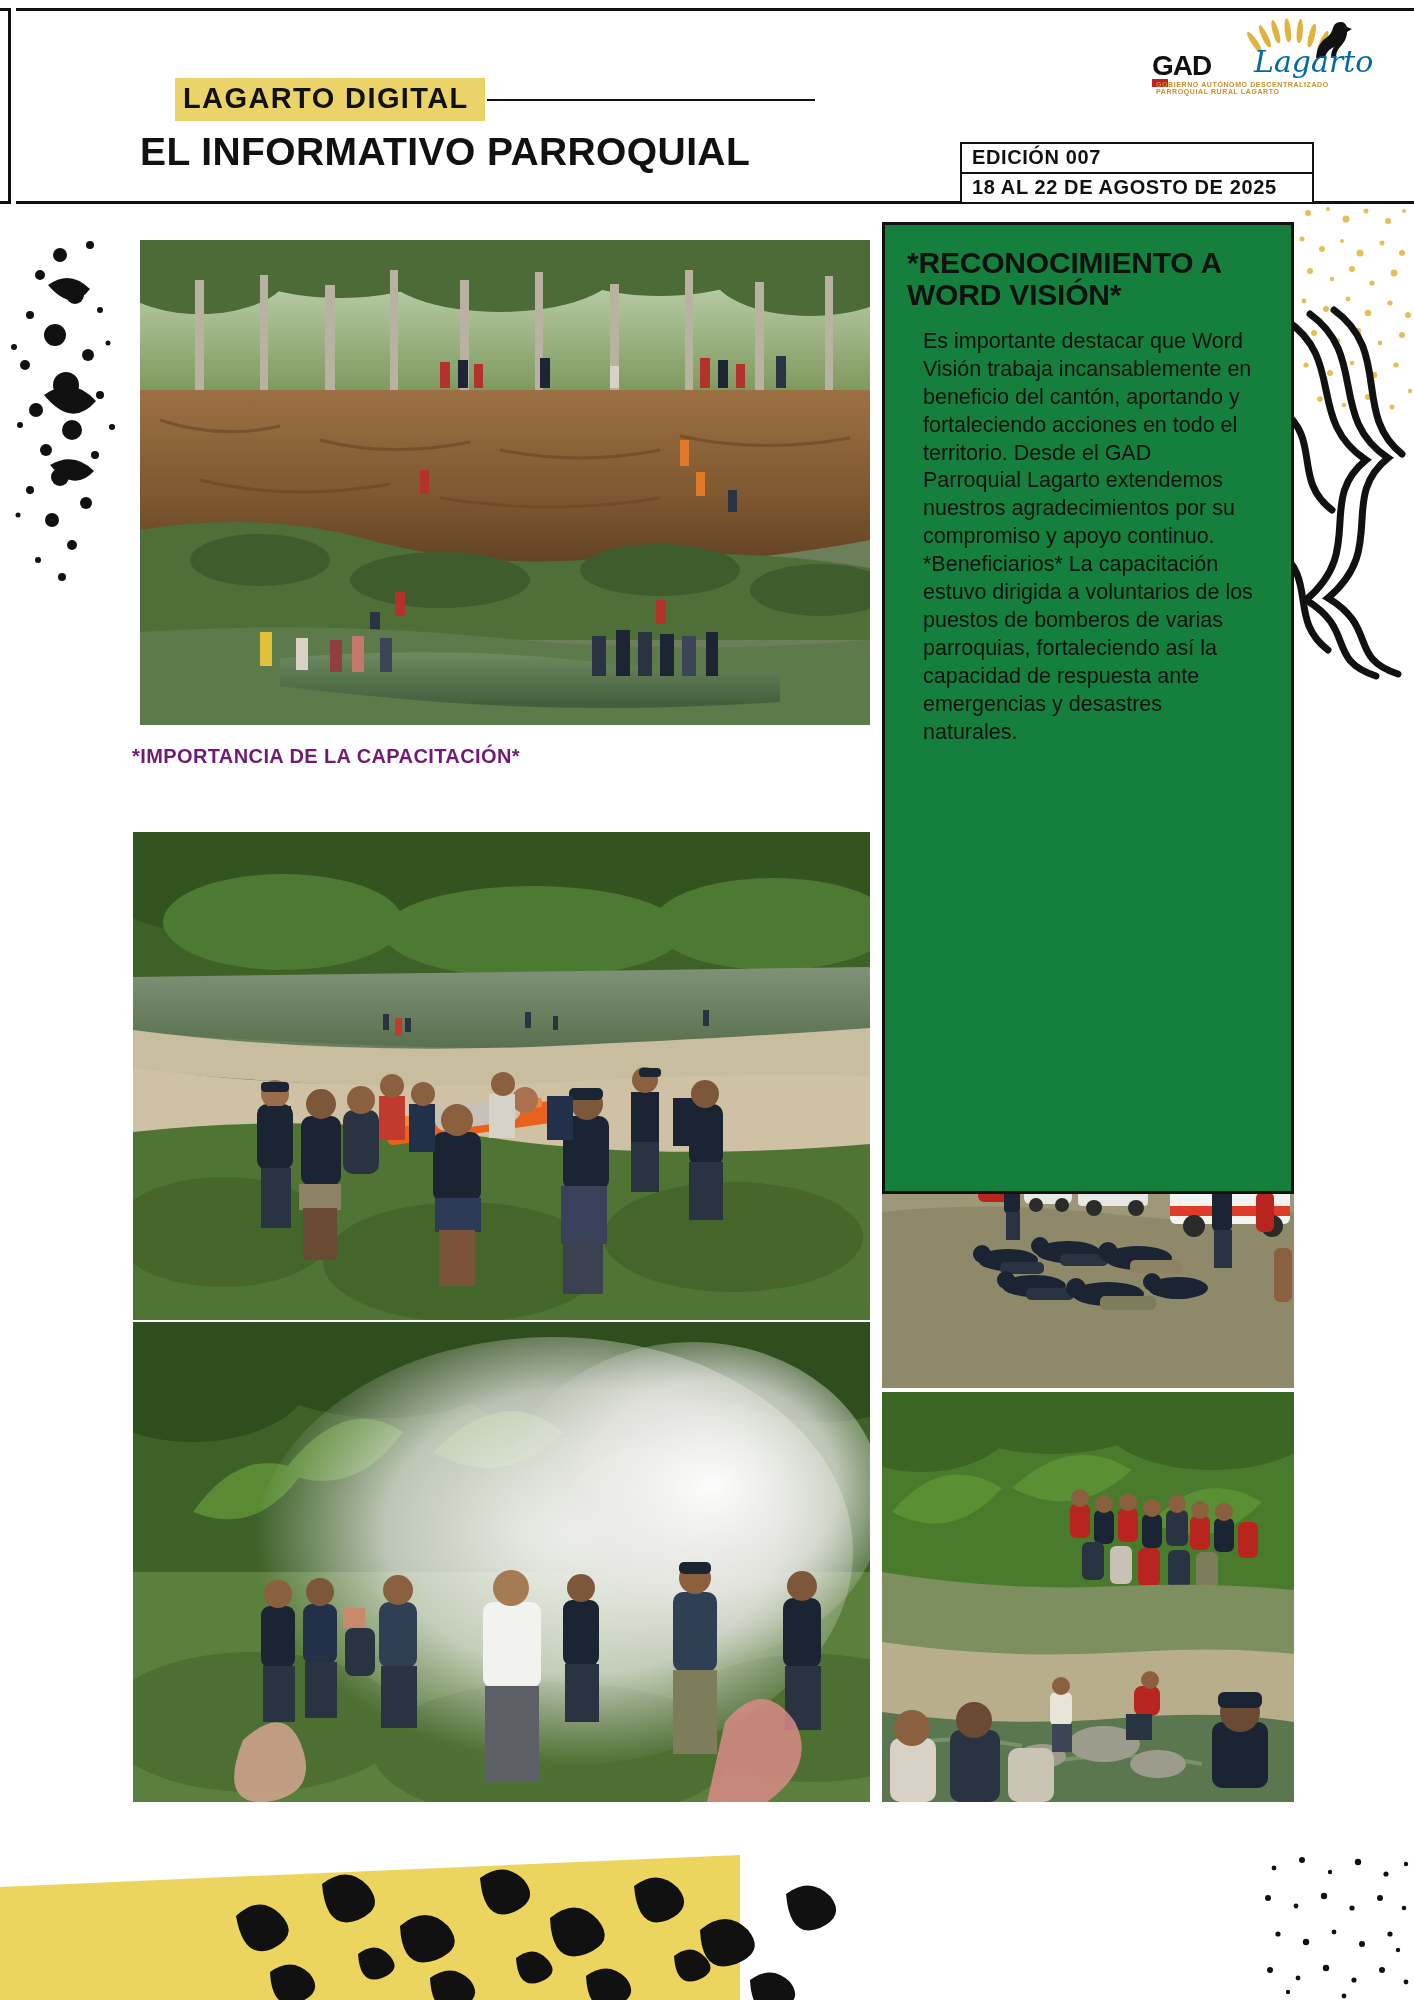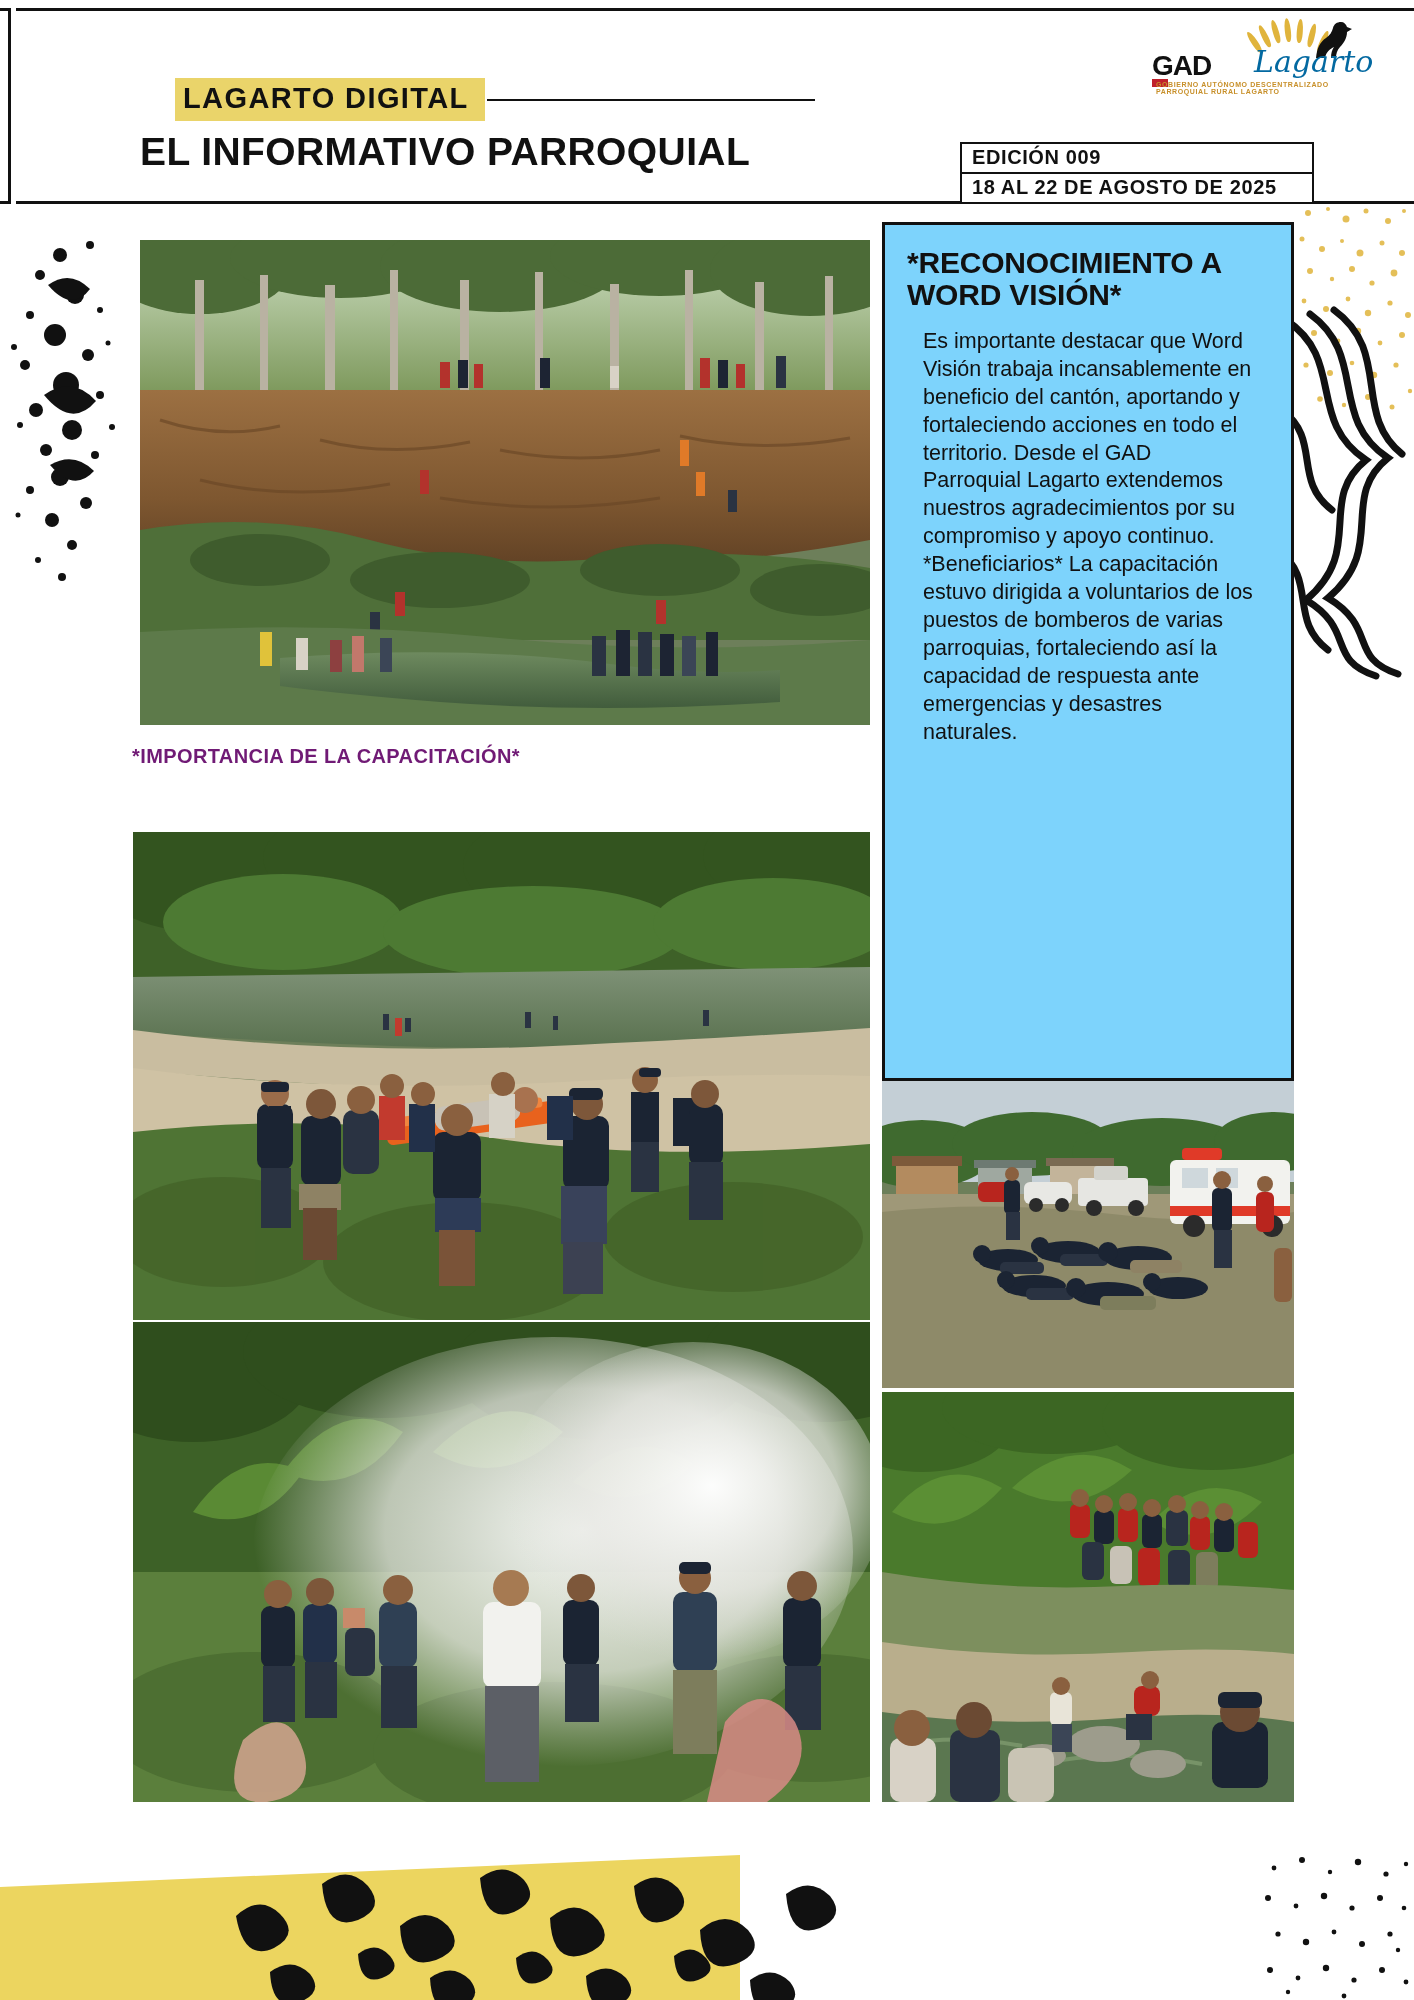--- a/index.html
+++ b/index.html
@@ -233,23 +233,23 @@
     letter-spacing: 0.4px;
     color: #701a75;
   }
 
   
   .article {
     position: absolute;
     left: 882px;
     top: 222px;
     width: 412px;
-    height: 859px;
+    height: 972px;
     border: 3px solid #111111;
-    background: #7dd3fc;
+    background: #15803d;
     box-sizing: border-box;
     padding: 22px 20px 10px 22px;
   }
   .article h2 {
     margin: 0 0 16px 0;
     font-size: 30px;
     line-height: 1.08;
     font-weight: 700;
     letter-spacing: -0.2px;
     color: #111111;
@@ -291,21 +291,21 @@
     <div class="logo-sub">GOBIERNO AUTÓNOMO DESCENTRALIZADO PARROQUIAL RURAL LAGARTO</div>
   </div>
 
   <div class="kicker-wrap">
     <div class="kicker">LAGARTO DIGITAL</div>
     <div class="kicker-line"></div>
   </div>
   <div class="masthead-title">EL INFORMATIVO PARROQUIAL</div>
 
   <div class="edition">
-    <div class="edition-line first">EDICIÓN 009</div>
+    <div class="edition-line first">EDICIÓN 007</div>
     <div class="edition-line">18 AL 22 DE AGOSTO DE 2025</div>
   </div>
 
   <svg class="dots-topright" viewBox="0 0 120 210" aria-hidden="true">
     <g fill="#e0b43c">
       <circle cx="14" cy="8" r="3"></circle>
         <circle cx="34" cy="4" r="2"></circle>
         <circle cx="52" cy="14" r="3.5"></circle>
       <circle cx="72" cy="6" r="2.5"></circle>
         <circle cx="94" cy="16" r="3"></circle>

